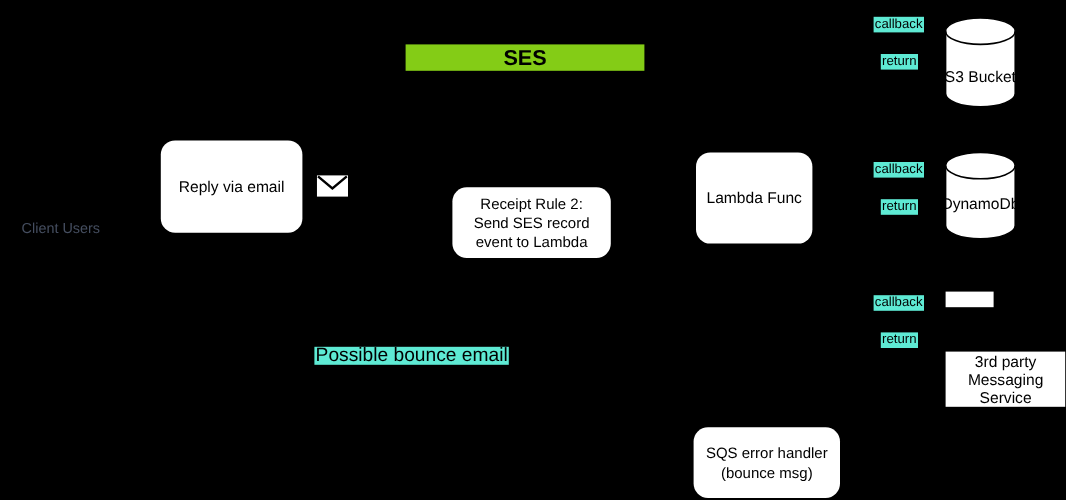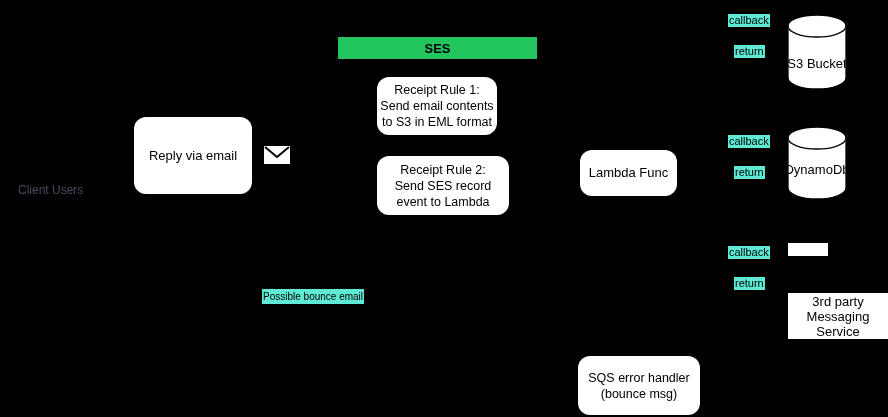--- a/index.html
+++ b/index.html
@@ -46,23 +46,23 @@
     position:absolute;
     left:18px;top:184px;
     font-size:12px;
     line-height:13px;
     color:#454e60;
     background:transparent;
   }
   .ses-bar{
     position:absolute;
     left:338px;top:37px;width:199px;height:22px;
-    background:#22c55e;color:#000;
+    background:#84cc16;color:#000;
     display:flex;align-items:center;justify-content:center;
-    font-weight:bold;font-size:13px;
+    font-weight:bold;font-size:18px;
   }
   .tab{
     position:absolute;
     background:#fff;
   }
 </style>
 </head>
 <body>
 
 <div class="canvas">
@@ -77,42 +77,37 @@
     <svg width="26" height="18" viewBox="0 0 26 18">
       <rect x="0" y="0" width="26" height="18" fill="#ffffff"></rect>
       <path d="M1 1 L13 11 L25 1" fill="none" stroke="#000000" stroke-width="2"></path>
     </svg>
   </div>
 
   <div class="ses-bar">
     <span>SES</span>
   </div>
 
-  <div class="node rounded multiline" style="left:377px;top:77px;width:120px;height:58px;font-size:12.5px;">
-    <span class="multiline">Receipt Rule 1:
-Send email contents
-to S3 in EML format</span>
-  </div>
 
   <div class="node rounded multiline" style="left:377px;top:156px;width:132px;height:59px;font-size:12.5px;">
     <span class="multiline">Receipt Rule 2:
 Send SES record
 event to Lambda</span>
   </div>
 
-  <div class="node rounded" style="left:580px;top:127px;width:97px;height:46px;margin-top:23px;">
+  <div class="node rounded" style="left:580px;top:127px;width:97px;height:76px;">
     <span>Lambda Func</span>
   </div>
 
   <div class="node rounded multiline" style="left:578px;top:356px;width:122px;height:59px;font-size:12.5px;">
     <span class="multiline">SQS error handler
 (bounce msg)</span>
   </div>
 
-  <div class="edge-label" style="left:262px;top:289px;font-size:10px;line-height:15px;">Possible bounce email</div>
+  <div class="edge-label" style="left:262px;top:289px;font-size:16px;line-height:15px;">Possible bounce email</div>
 
   <div class="edge-label" style="left:728px;top:14px;">callback</div>
   <div class="edge-label" style="left:734px;top:45px;">return</div>
 
   <div class="edge-label" style="left:728px;top:135px;">callback</div>
   <div class="edge-label" style="left:734px;top:166px;">return</div>
 
   <div class="edge-label" style="left:728px;top:246px;">callback</div>
   <div class="edge-label" style="left:734px;top:277px;">return</div>
 

